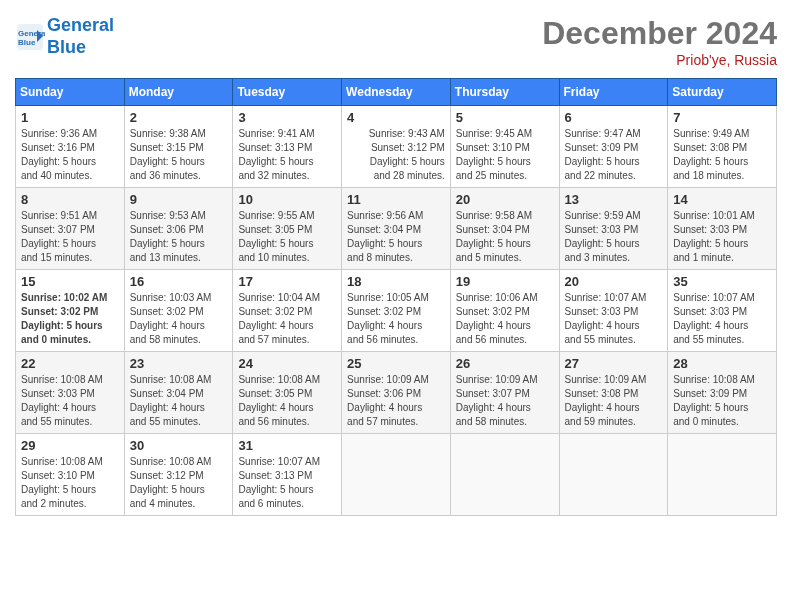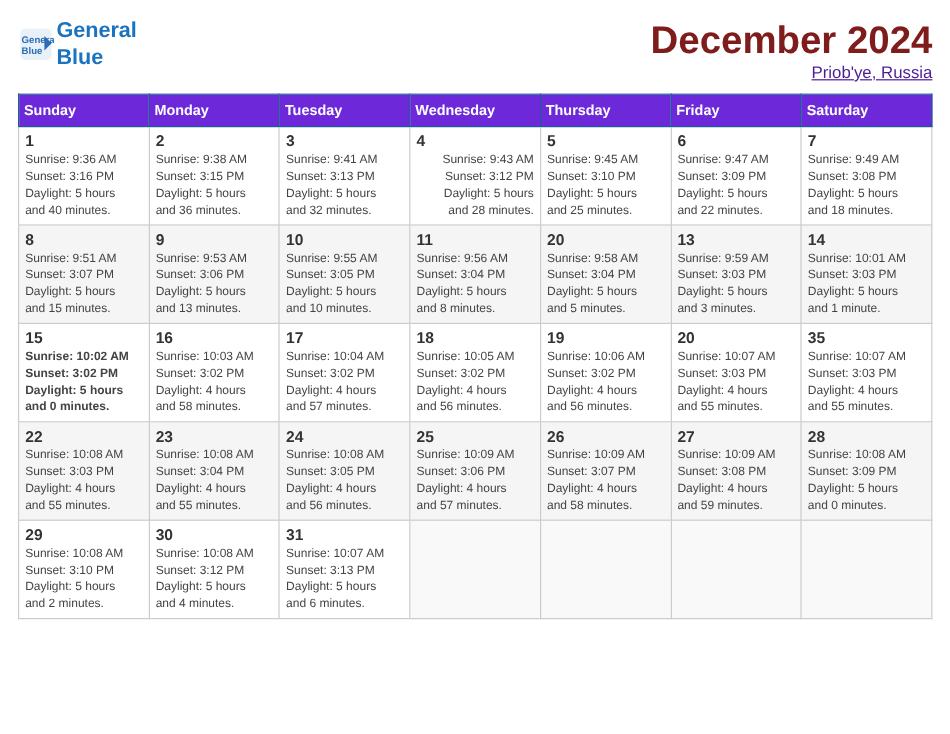--- a/index.html
+++ b/index.html
@@ -31,34 +31,33 @@
       width: 30px;
       height: 30px;
       margin-right: 2px;
     }
     .title-area {
       text-align: right;
     }
     .month-title {
       font-size: 32px;
       font-weight: bold;
-      color: #7f1d1d;
+      color: #737373;
     }
     .location {
       font-size: 14px;
-      color: #4c1d95;
-      text-decoration: underline;
+      color: #b91c1c;
     }
     .calendar {
       width: 100%;
       border-collapse: collapse;
       font-size: 11px;
     }
     .calendar thead th {
-      background-color: #6d28d9;
+      background-color: #3b82f6;
       color: #fff;
       padding: 6px 4px;
       text-align: left;
       font-size: 12px;
       font-weight: bold;
       border: 1px solid #1e5a9a;
     }
     .calendar tbody td {
       border: 1px solid #ccc;
       vertical-align: top;

